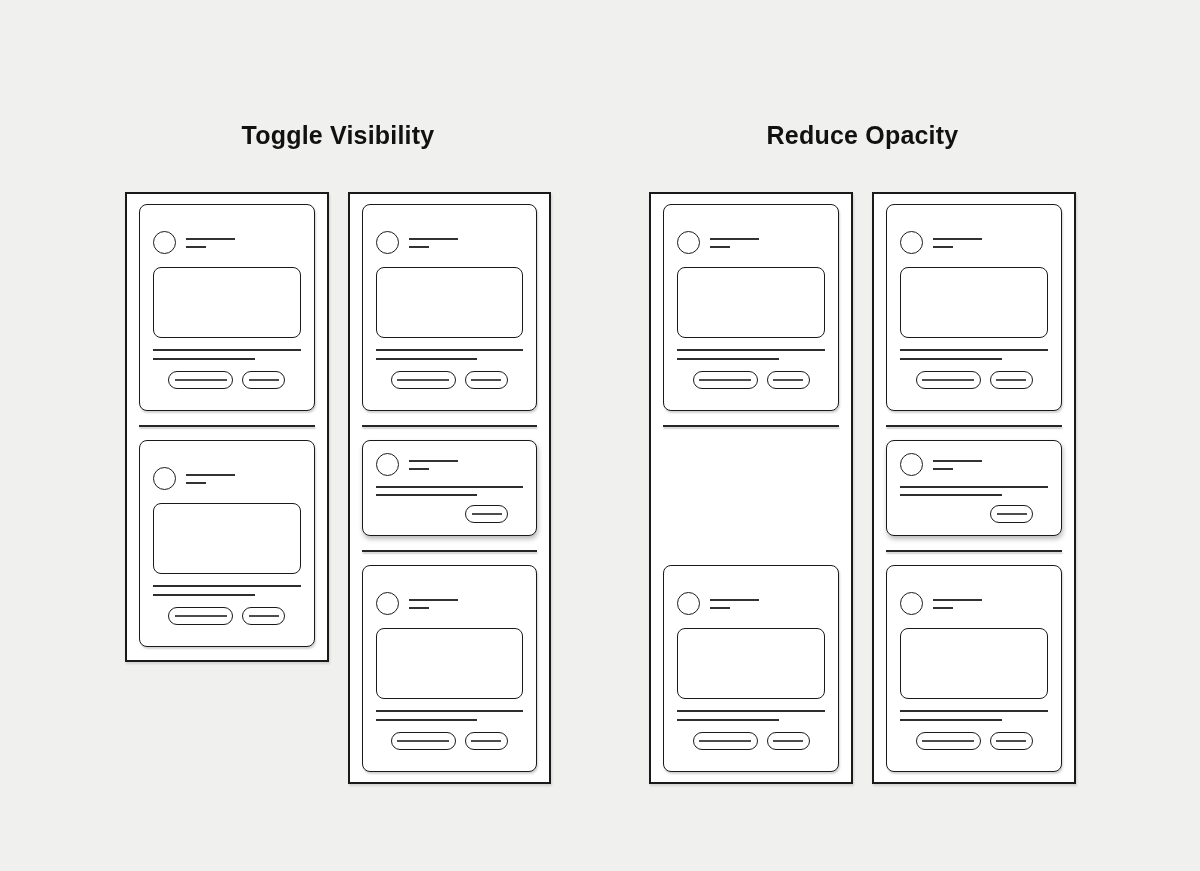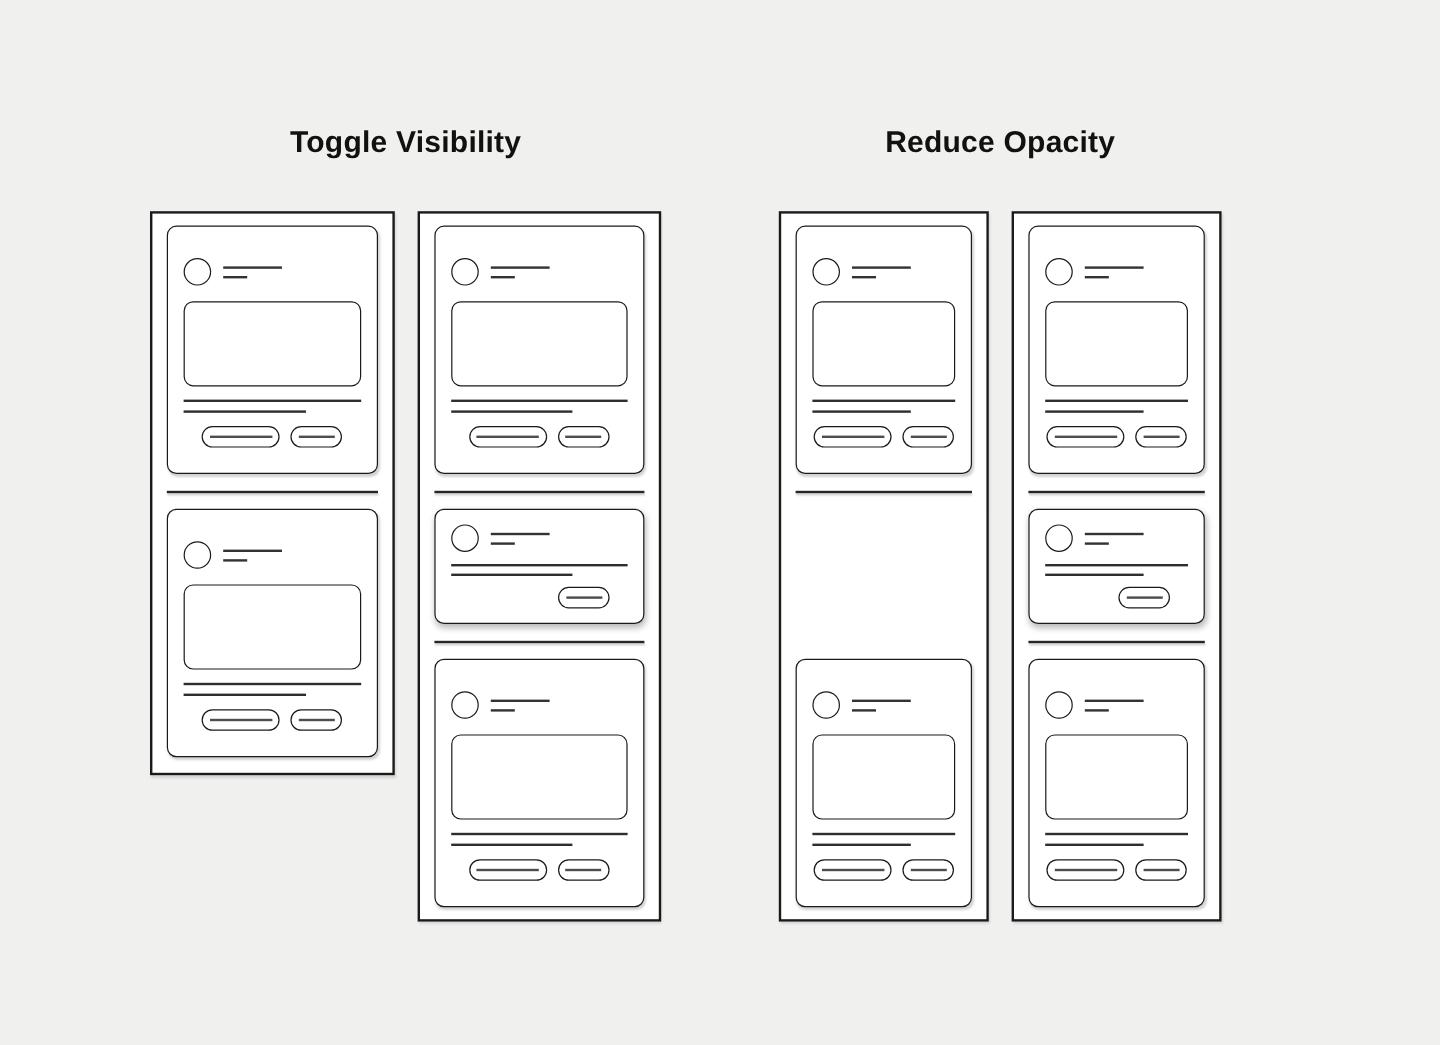--- a/index.html
+++ b/index.html
@@ -7,24 +7,24 @@
 
   .canvas {
     position:relative;
     width:1200px; height:871px;
     background:#f0f0ee;
     overflow:hidden;
   }
 
   .group { position:absolute; top:104px; }
   .group.g0 { left:125px; width:426px; }
-  .group.g1 { left:649px; width:369px; }
+  .group.g1 { left:649px; width:427px; }
 
   .group-title {
-    margin:0;
+    margin:16px;
     font-size:25px;
     font-weight:700;
     line-height:30px;
     text-align:center;
     color:#111111;
     letter-spacing:0.2px;
   }
 
   .panels {
     display:flex;

